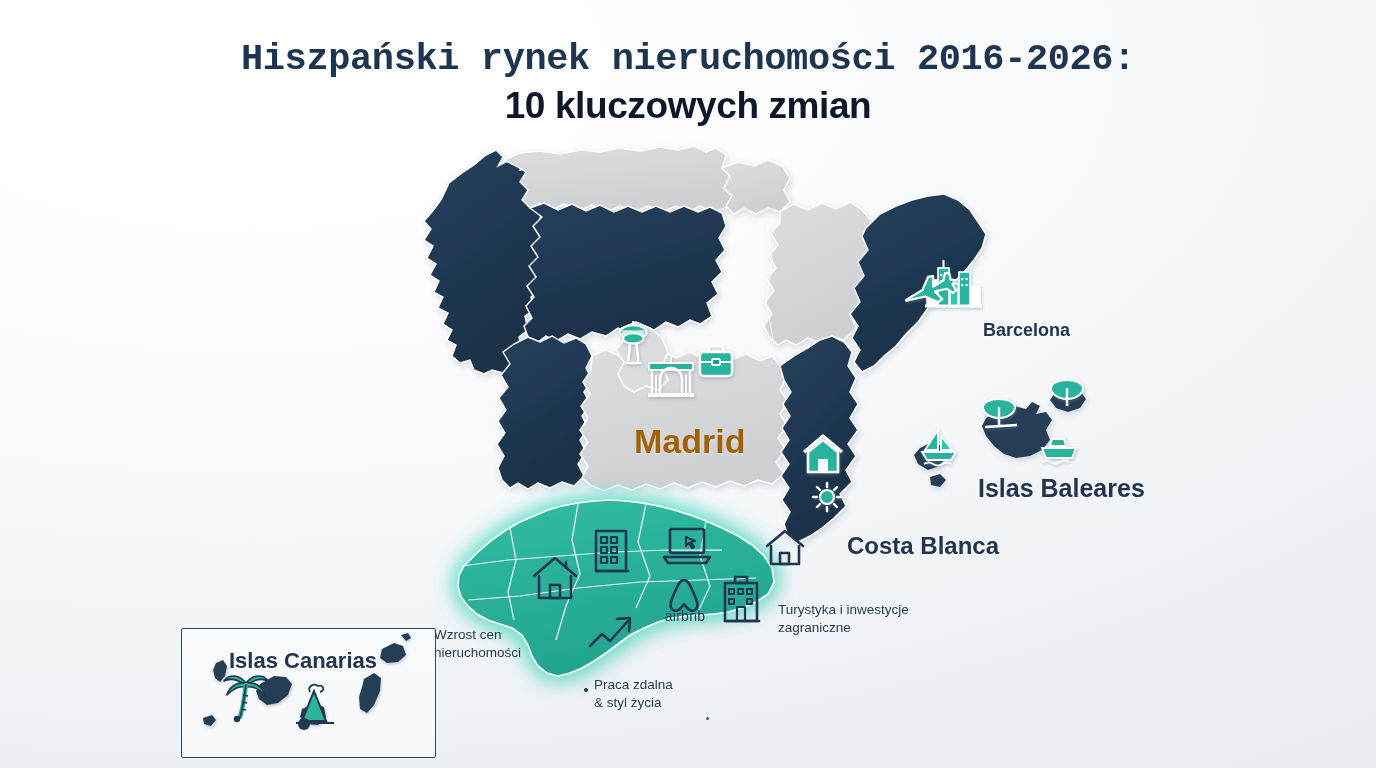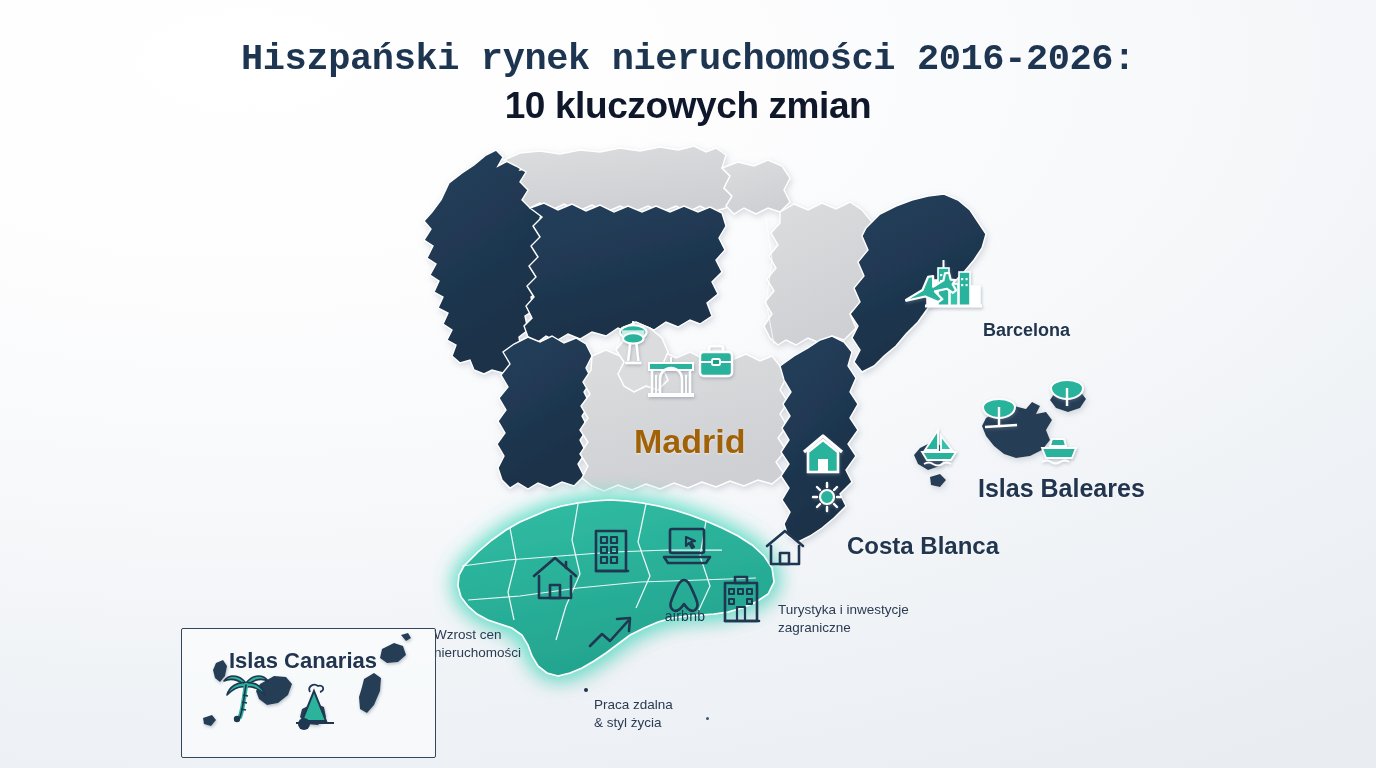--- a/index.html
+++ b/index.html
@@ -46,21 +46,21 @@
     color:#2eb3a0;letter-spacing:0.5px;white-space:nowrap;
     text-shadow:0 2px 10px rgba(46,179,160,.20);
   }
 
   
   .anno{
     position:absolute;font-size:13.5px;color:#2a3b52;line-height:1.35;
     white-space:pre-line;font-weight:normal;
   }
   #anno-wzrost{left:434px;top:626px;text-align:left;width:112px;}
-  #anno-praca{left:594px;top:696px;width:108px;}
+  #anno-praca{left:594px;top:676px;width:108px;}
   #anno-tur{left:778px;top:601px;width:160px;}
 
   .dot{position:absolute;width:4px;height:4px;border-radius:50%;background:#1f3247;}
   #dot-praca{left:584px;top:688px;}
   #dot-small{left:706px;top:717px;width:3px;height:3px;background:#44586e;}
 
   
   #canarias-box{
     position:absolute;left:181px;top:584px;width:253px;height:128px;
     border:1.6px solid #32465d;background:rgba(252,253,254,.62);

